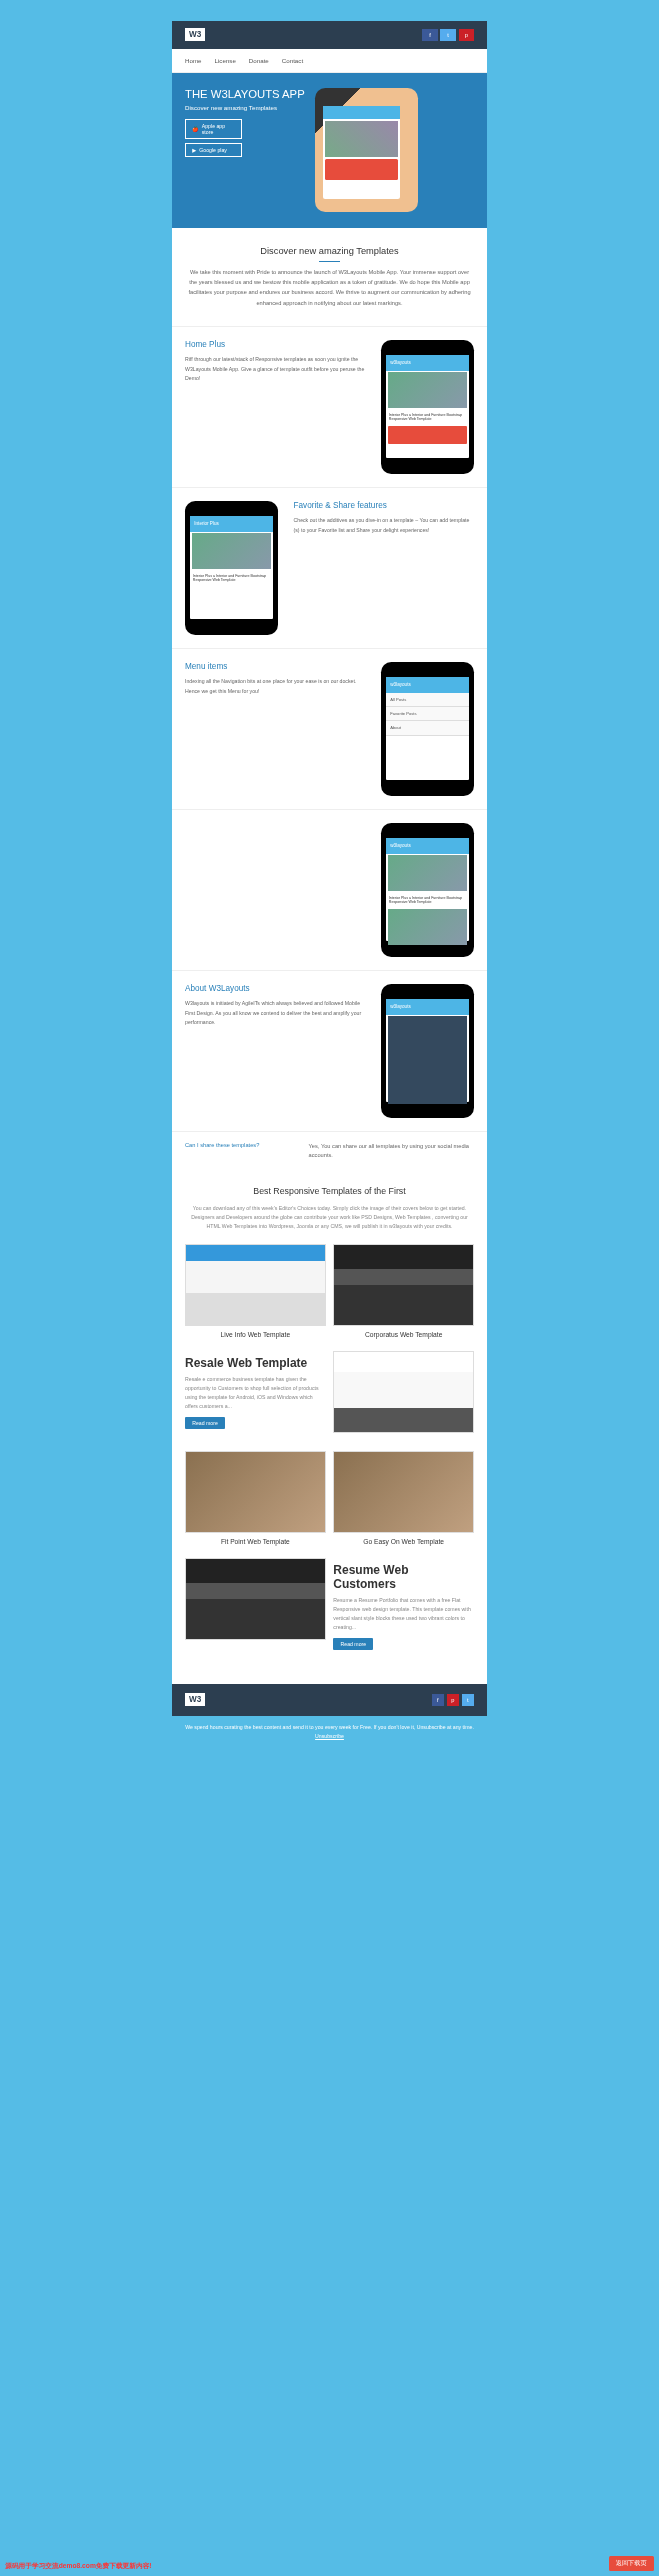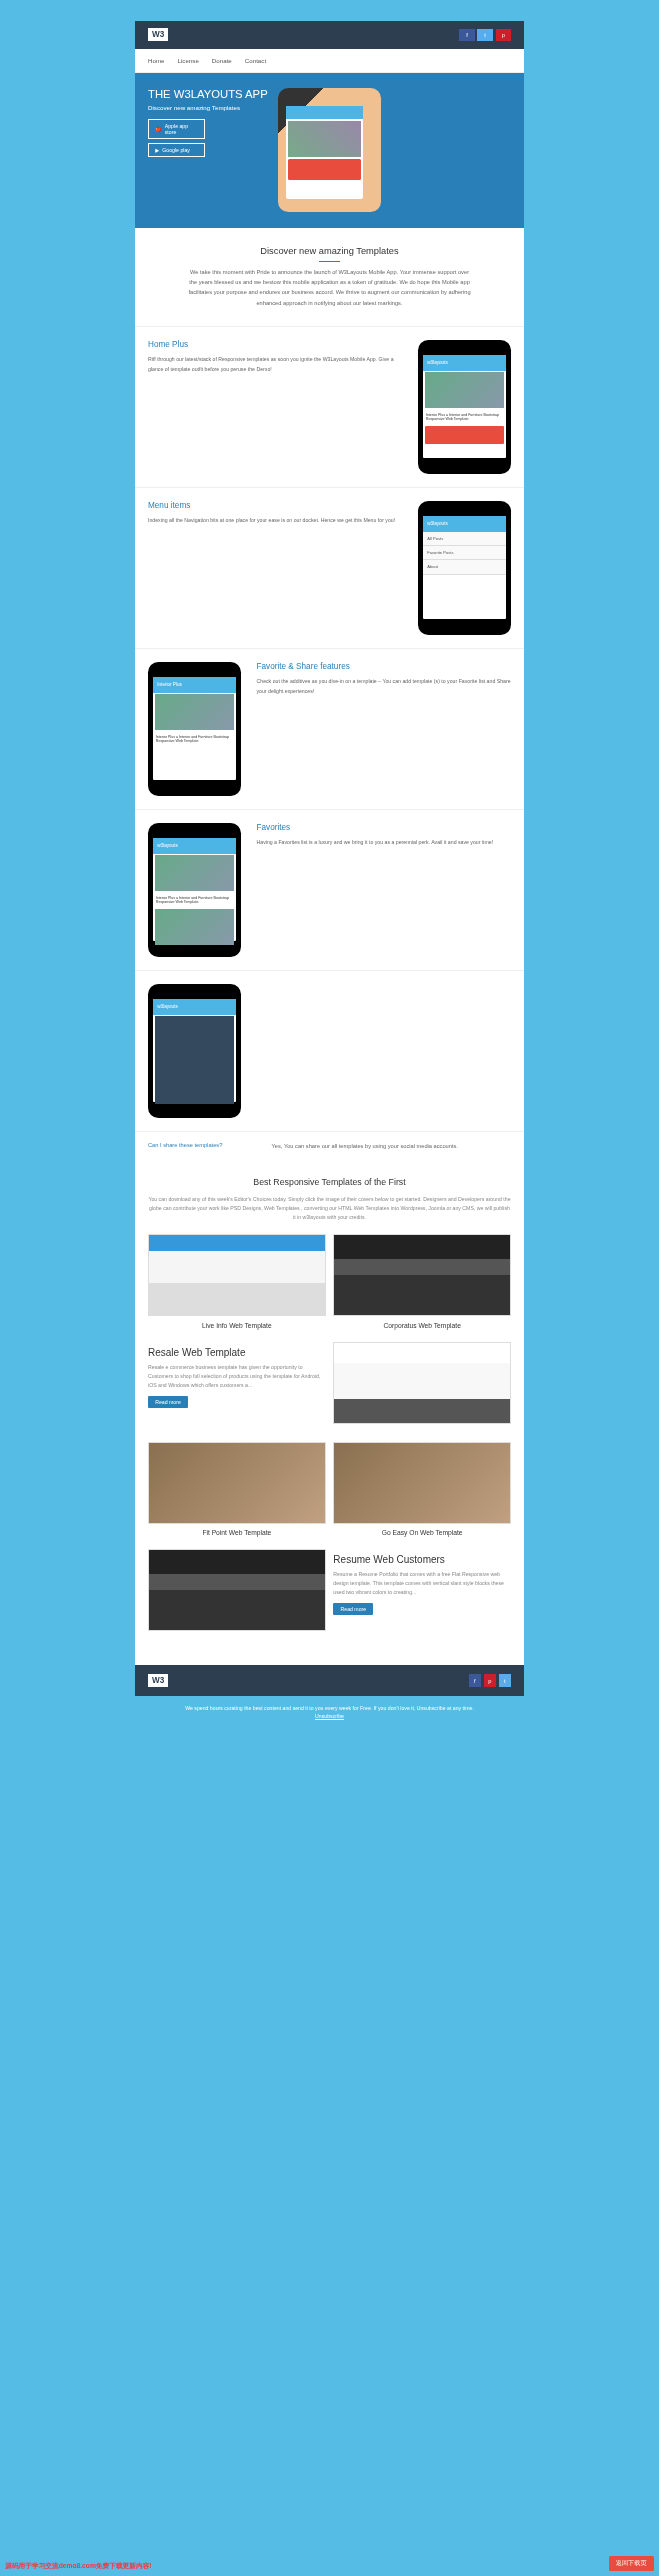--- a/index.html
+++ b/index.html
@@ -1,17 +1,17 @@
 <!DOCTYPE html>
 <html style="font-size:8.2px"><head>
 <meta charset="utf-8">
 <style>
 *{margin:0;padding:0;box-sizing:border-box;font-family:Arial,sans-serif}
 body{background:#55bce6;padding:20.6px 0}
-.container{width:389px;margin:0 auto;background:#fff}
+.container{width:315px;margin:0 auto;background:#fff}
 .header{background:#2c3e50;padding:7.7px 13px;display:flex;justify-content:space-between;align-items:center}
 .logo{background:#fff;color:#2c3e50;padding:2.1px 4.1px;font-weight:bold;font-size:8.2px}
 .social-top{display:flex;gap:2.6px}
 .social-top span{width:15.5px;height:11.3px;display:flex;align-items:center;justify-content:center;color:#fff;font-size:5.7px}
 .fb{background:#3b5998}.tw{background:#55acee}.pin{background:#cb2027}
 .nav{background:#fff;padding:7.7px 13px;display:flex;gap:13px;font-size:6.2px;color:#555;border-bottom:0.5px solid #eee}
 .nav span{cursor:pointer}
 .hero{background:#2980b9;padding:15.5px 13px;display:flex;align-items:flex-start;gap:10.3px;color:#fff}
 .hero-text h1{font-size:11.3px;margin-bottom:4.1px;font-weight:normal}
 .hero-text p{font-size:6.2px;margin-bottom:7.7px}
@@ -46,21 +46,21 @@
 .templates .intro{font-size:5.2px;color:#888;text-align:center;line-height:1.7;margin-bottom:13px}
 .tpl-row{display:flex;gap:7.7px;margin-bottom:13px}
 .tpl-card{flex:1}
 .tpl-img{height:82px;background:#eee;border:0.5px solid #ddd;margin-bottom:5.2px;position:relative;overflow:hidden}
 .tpl-img::before{content:"";position:absolute;inset:0;background:linear-gradient(180deg,#3498db 0 20%,#f5f5f5 20% 60%,#ddd 60%)}
 .tpl-img.dark::before{background:linear-gradient(180deg,#222 0 30%,#555 30% 50%,#333 50%)}
 .tpl-img.photo::before{background:linear-gradient(135deg,#8a7050,#c0a080)}
 .tpl-img.icons::before{background:linear-gradient(180deg,#fff 0 25%,#f8f8f8 25% 70%,#555 70%)}
 .tpl-card h4{font-size:6.7px;color:#333;text-align:center;font-weight:normal}
 .tpl-text-card{flex:1;padding:5.2px 0}
-.tpl-text-card h4{font-size:10px;color:#333;margin-bottom:5.2px;font-weight:normal}
+.tpl-text-card h4{font-size:12px;color:#333;margin-bottom:5.2px;font-weight:bold}
 .tpl-text-card p{font-size:5.2px;color:#888;line-height:1.7;margin-bottom:6.2px}
 .read-more{background:#2980b9;color:#fff;font-size:5.2px;padding:3.1px 7.2px;display:inline-block;border-radius:1px}
 .footer{background:#2c3e50;padding:9.3px 13px;display:flex;justify-content:space-between;align-items:center}
 .footer-social{display:flex;gap:2.6px}
 .footer-social span{width:12.4px;height:12.4px;display:flex;align-items:center;justify-content:center;color:#fff;font-size:5.7px}
 .fb2{background:#3b5998}.pin2{background:#cb2027}.tw2{background:#55acee}
 .bottom-text{text-align:center;font-size:5.2px;color:#fff;padding:7.7px;line-height:1.6}
 .bottom-text a{color:#fff;text-decoration:underline}
 .watermark{position:fixed;bottom:5.2px;left:5.2px;color:#ff3333;font-size:6.7px;font-weight:bold}
 .redbtn{position:fixed;bottom:5.2px;right:5.2px;background:#e74c3c;color:#fff;padding:3.1px 7.2px;font-size:6.2px;border-radius:1.5px}
@@ -116,65 +116,65 @@
     <div class="feature-phone">
       <div class="feature-phone-screen">
         <div class="fps-header">w3layouts</div>
         <div class="fps-img"></div>
         <div class="fps-text">Interior Plus a Interior and Furniture Bootstrap Responsive Web Template</div>
         <div class="fps-card"></div>
       </div>
     </div>
   </div>
 
+  <div class="feature reverse">
+    <div class="feature-text">
+      <h3>Favorite &amp; Share features</h3>
+      <p>Check out the additives as you dive-in on a template – You can add template (s) to your Favorite list and Share your delight experiences!</p>
+    </div>
+    <div class="feature-phone">
+      <div class="feature-phone-screen">
+        <div class="fps-header">Interior Plus</div>
+        <div class="fps-img"></div>
+        <div class="fps-text">Interior Plus a Interior and Furniture Bootstrap Responsive Web Template</div>
+      </div>
+    </div>
+  </div>
+
   <div class="feature">
     <div class="feature-text">
       <h3>Menu items</h3>
       <p>Indexing all the Navigation bits at one place for your ease is on our docket. Hence we get this Menu for you!</p>
     </div>
     <div class="feature-phone">
       <div class="feature-phone-screen">
         <div class="fps-header">w3layouts</div>
         <div class="fps-menu">All Posts</div>
         <div class="fps-menu">Favorite Posts</div>
         <div class="fps-menu">About</div>
       </div>
     </div>
   </div>
 
   <div class="feature reverse">
-    <div class="feature-text">
-      <h3>Favorite &amp; Share features</h3>
-      <p>Check out the additives as you dive-in on a template – You can add template (s) to your Favorite list and Share your delight experiences!</p>
-    </div>
-    <div class="feature-phone">
-      <div class="feature-phone-screen">
-        <div class="fps-header">Interior Plus</div>
+    <div class="feature-phone">
+      <div class="feature-phone-screen">
+        <div class="fps-header">w3layouts</div>
         <div class="fps-img"></div>
         <div class="fps-text">Interior Plus a Interior and Furniture Bootstrap Responsive Web Template</div>
-      </div>
-    </div>
-  </div>
-
-  <div class="feature reverse">
-    <div class="feature-text">
-      <h3>Favorites</h3>
-      <p>Having a Favorites list is a luxury and we bring it to you as a perennial perk. Avail it and save your time!</p>
-    </div>
-    <div class="feature-phone">
-      <div class="feature-phone-screen">
-        <div class="fps-header">w3layouts</div>
-        <div class="fps-img"></div>
-        <div class="fps-text">Interior Plus a Interior and Furniture Bootstrap Responsive Web Template</div>
         <div class="fps-img"></div>
       </div>
     </div>
   </div>
 
   <div class="feature">
+    <div class="feature-text">
+      <h3>About W3Layouts</h3>
+      <p>W3layouts is initiated by AgileITs which always believed and followed Mobile First Design. As you all know we contend to deliver the best and amplify your performance.</p>
+    </div>
     <div class="feature-phone">
       <div class="feature-phone-screen">
         <div class="fps-header">w3layouts</div>
         <div style="background:#34495e;height:88px;margin:1.5px"></div>
       </div>
     </div>
   </div>
 
   <div class="share-row">
     <div class="q">Can I share these templates?</div>

